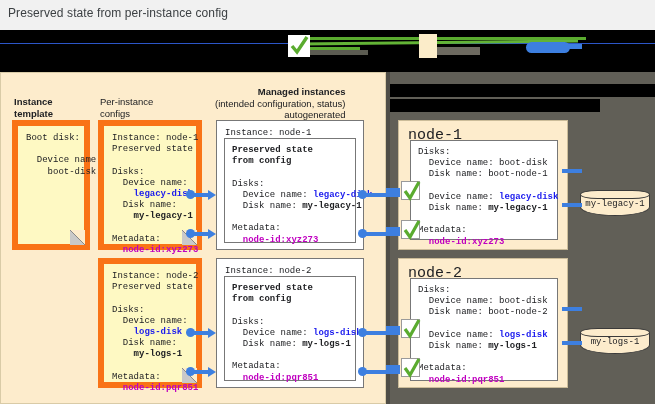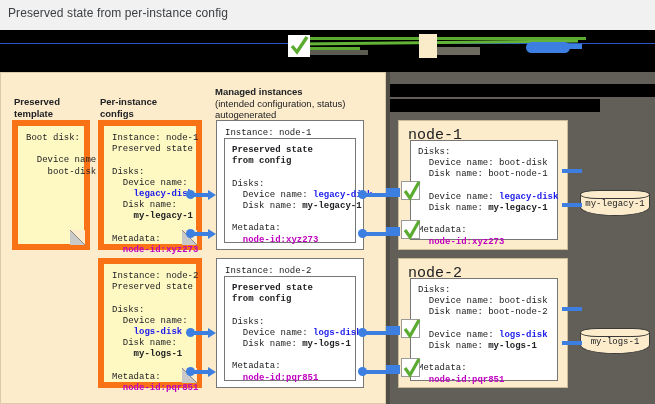--- a/index.html
+++ b/index.html
@@ -41,22 +41,22 @@
   #panel-left{position:absolute;left:0;top:0;width:386px;height:332px;
               background:#fdeccc;border:1px solid #d9cba7;box-sizing:border-box;}
   #panel-right{position:absolute;left:386px;top:0;width:269px;height:332px;
                background:#615f57;}
   #panel-right-shadow{position:absolute;left:386px;top:0;width:4px;height:332px;
                background:#4f4d46;}
 
   
   .colhead{position:absolute;font-size:9.5px;color:#202124;line-height:11.5px;}
   #h-tpl{left:14px;top:24px;font-weight:bold;}
-  #h-cfg{left:100px;top:24px;font-weight:bold;}
-  #h-mi{left:215px;top:14px;}
+  #h-cfg{left:100px;top:24px;font-weight:normal;}
+  #h-mi{left:215px;top:14px;text-align:right;}
   #h-mi .l1{font-weight:bold;}
   #h-mi .l3{font-weight:normal;}
 
   
   #h-right-red1{position:absolute;left:390px;top:12px;width:265px;height:13px;background:#000;}
   #h-right-red2{position:absolute;left:390px;top:27px;width:210px;height:13px;background:#000;}
 
   
   .note{position:absolute;background:#fef9c3;border:6px solid #f97316;box-sizing:border-box;}
   .note .dogear{position:absolute;right:-1px;bottom:-1px;width:15px;height:15px;
@@ -120,21 +120,21 @@
   </div>
 </div>
 
 <div id="canvas">
 
   <div id="panel-left"></div>
   <div id="panel-right"></div>
   <div id="panel-right-shadow"></div>
 
   <div class="colhead" id="h-tpl">
-    <div>Preserved</div>
+    <div>Instance</div>
     <div>template</div>
   </div>
   <div class="colhead" id="h-cfg">
     <div>Per-instance</div>
     <div>configs</div>
   </div>
   <div class="colhead" id="h-mi">
     <div class="l1">Managed instances</div>
     <div class="l2">(intended configuration, status)</div>
     <div class="l3">autogenerated</div>

